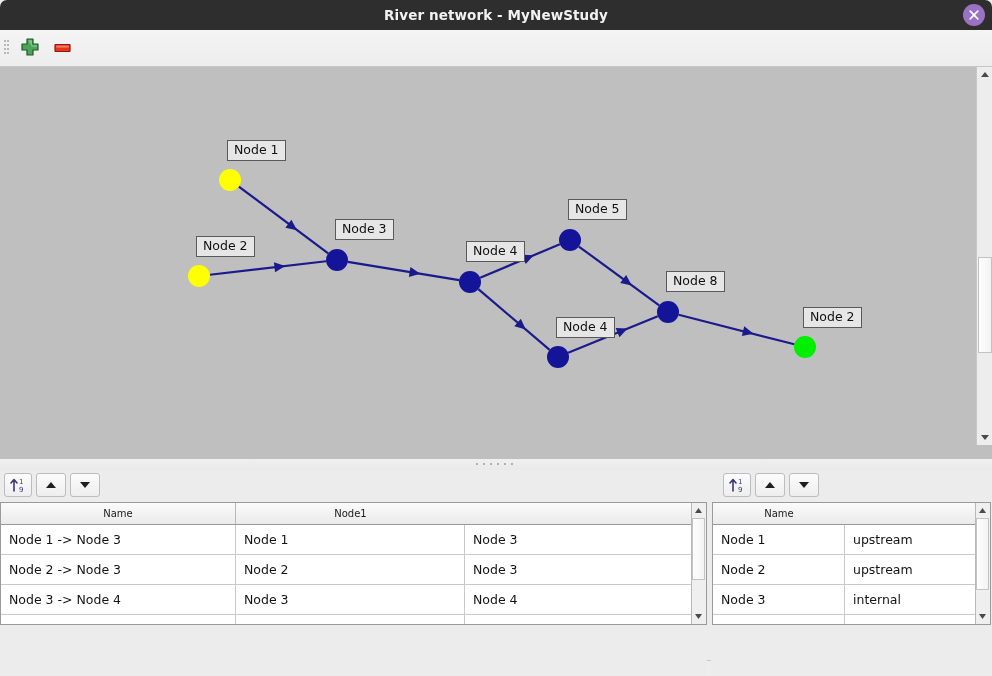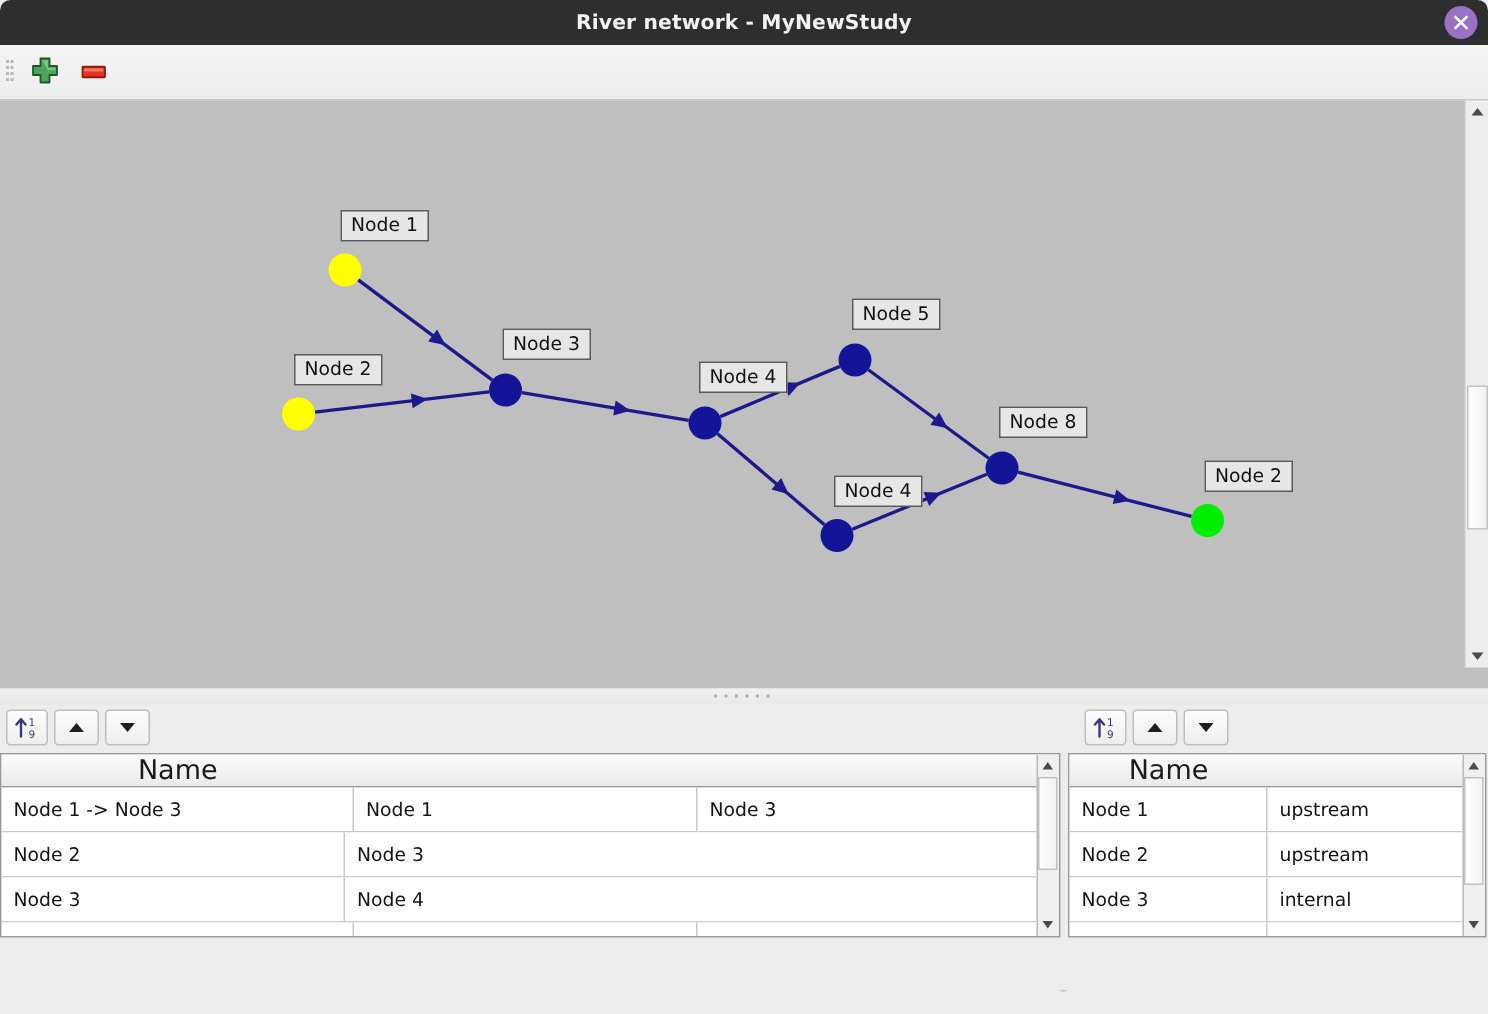--- a/index.html
+++ b/index.html
@@ -173,21 +173,21 @@
     position: absolute; left: 0; top: 0;
     height: 22px; width: 100%;
     background: linear-gradient(to bottom, #fbfbfb 0%, #eaeaea 100%);
     border-bottom: 1px solid #9a9a9a;
     box-sizing: border-box;
     display: flex;
   }
   .th {
     height: 21px; line-height: 21px;
     text-align: center;
-    font-size: 18px;
+    font-size: 10px;
     color: #1a1a1a;
     border-right: 1px solid #b8b8b8;
     box-sizing: border-box;
     overflow: hidden;
     white-space: nowrap;
     cursor: pointer;
   }
   .th:last-child { border-right: none; }
 
   .tbody {
@@ -369,32 +369,35 @@
         <span class="tri up"></span>
       </div>
       <div class="pt-btn pt-down" style="left:70px">
         <span class="tri down"></span>
       </div>
     </div>
 
     <div class="table-box tbl-left">
       <div class="thead" id="reaches-head">
           <div class="th" style="width: 235px;">Name</div>
+          <div class="th" style="width: 229px;">Node1</div>
         </div>
       <div class="tbody" id="reaches-body">
           <div class="trow">
             <div class="td" style="width: 235px;">Node 1 -&gt; Node 3</div>
             <div class="td" style="width: 229px;">Node 1</div>
             <div class="td" style="width: 228px;">Node 3</div>
           </div>
           <div class="trow">
+            <div class="td" style="width: 235px;">Node 2 -&gt; Node 3</div>
             <div class="td" style="width: 229px;">Node 2</div>
             <div class="td" style="width: 228px;">Node 3</div>
           </div>
           <div class="trow">
+            <div class="td" style="width: 235px;">Node 3 -&gt; Node 4</div>
             <div class="td" style="width: 229px;">Node 3</div>
             <div class="td" style="width: 228px;">Node 4</div>
           </div>
           <div class="trow">
             <div class="td" style="width: 235px;">Node 4 -&gt; Node 5</div>
             <div class="td" style="width: 229px;">Node 4</div>
             <div class="td" style="width: 228px;">Node 5</div>
           </div>
         </div>
       <div class="tbl-vscroll">

